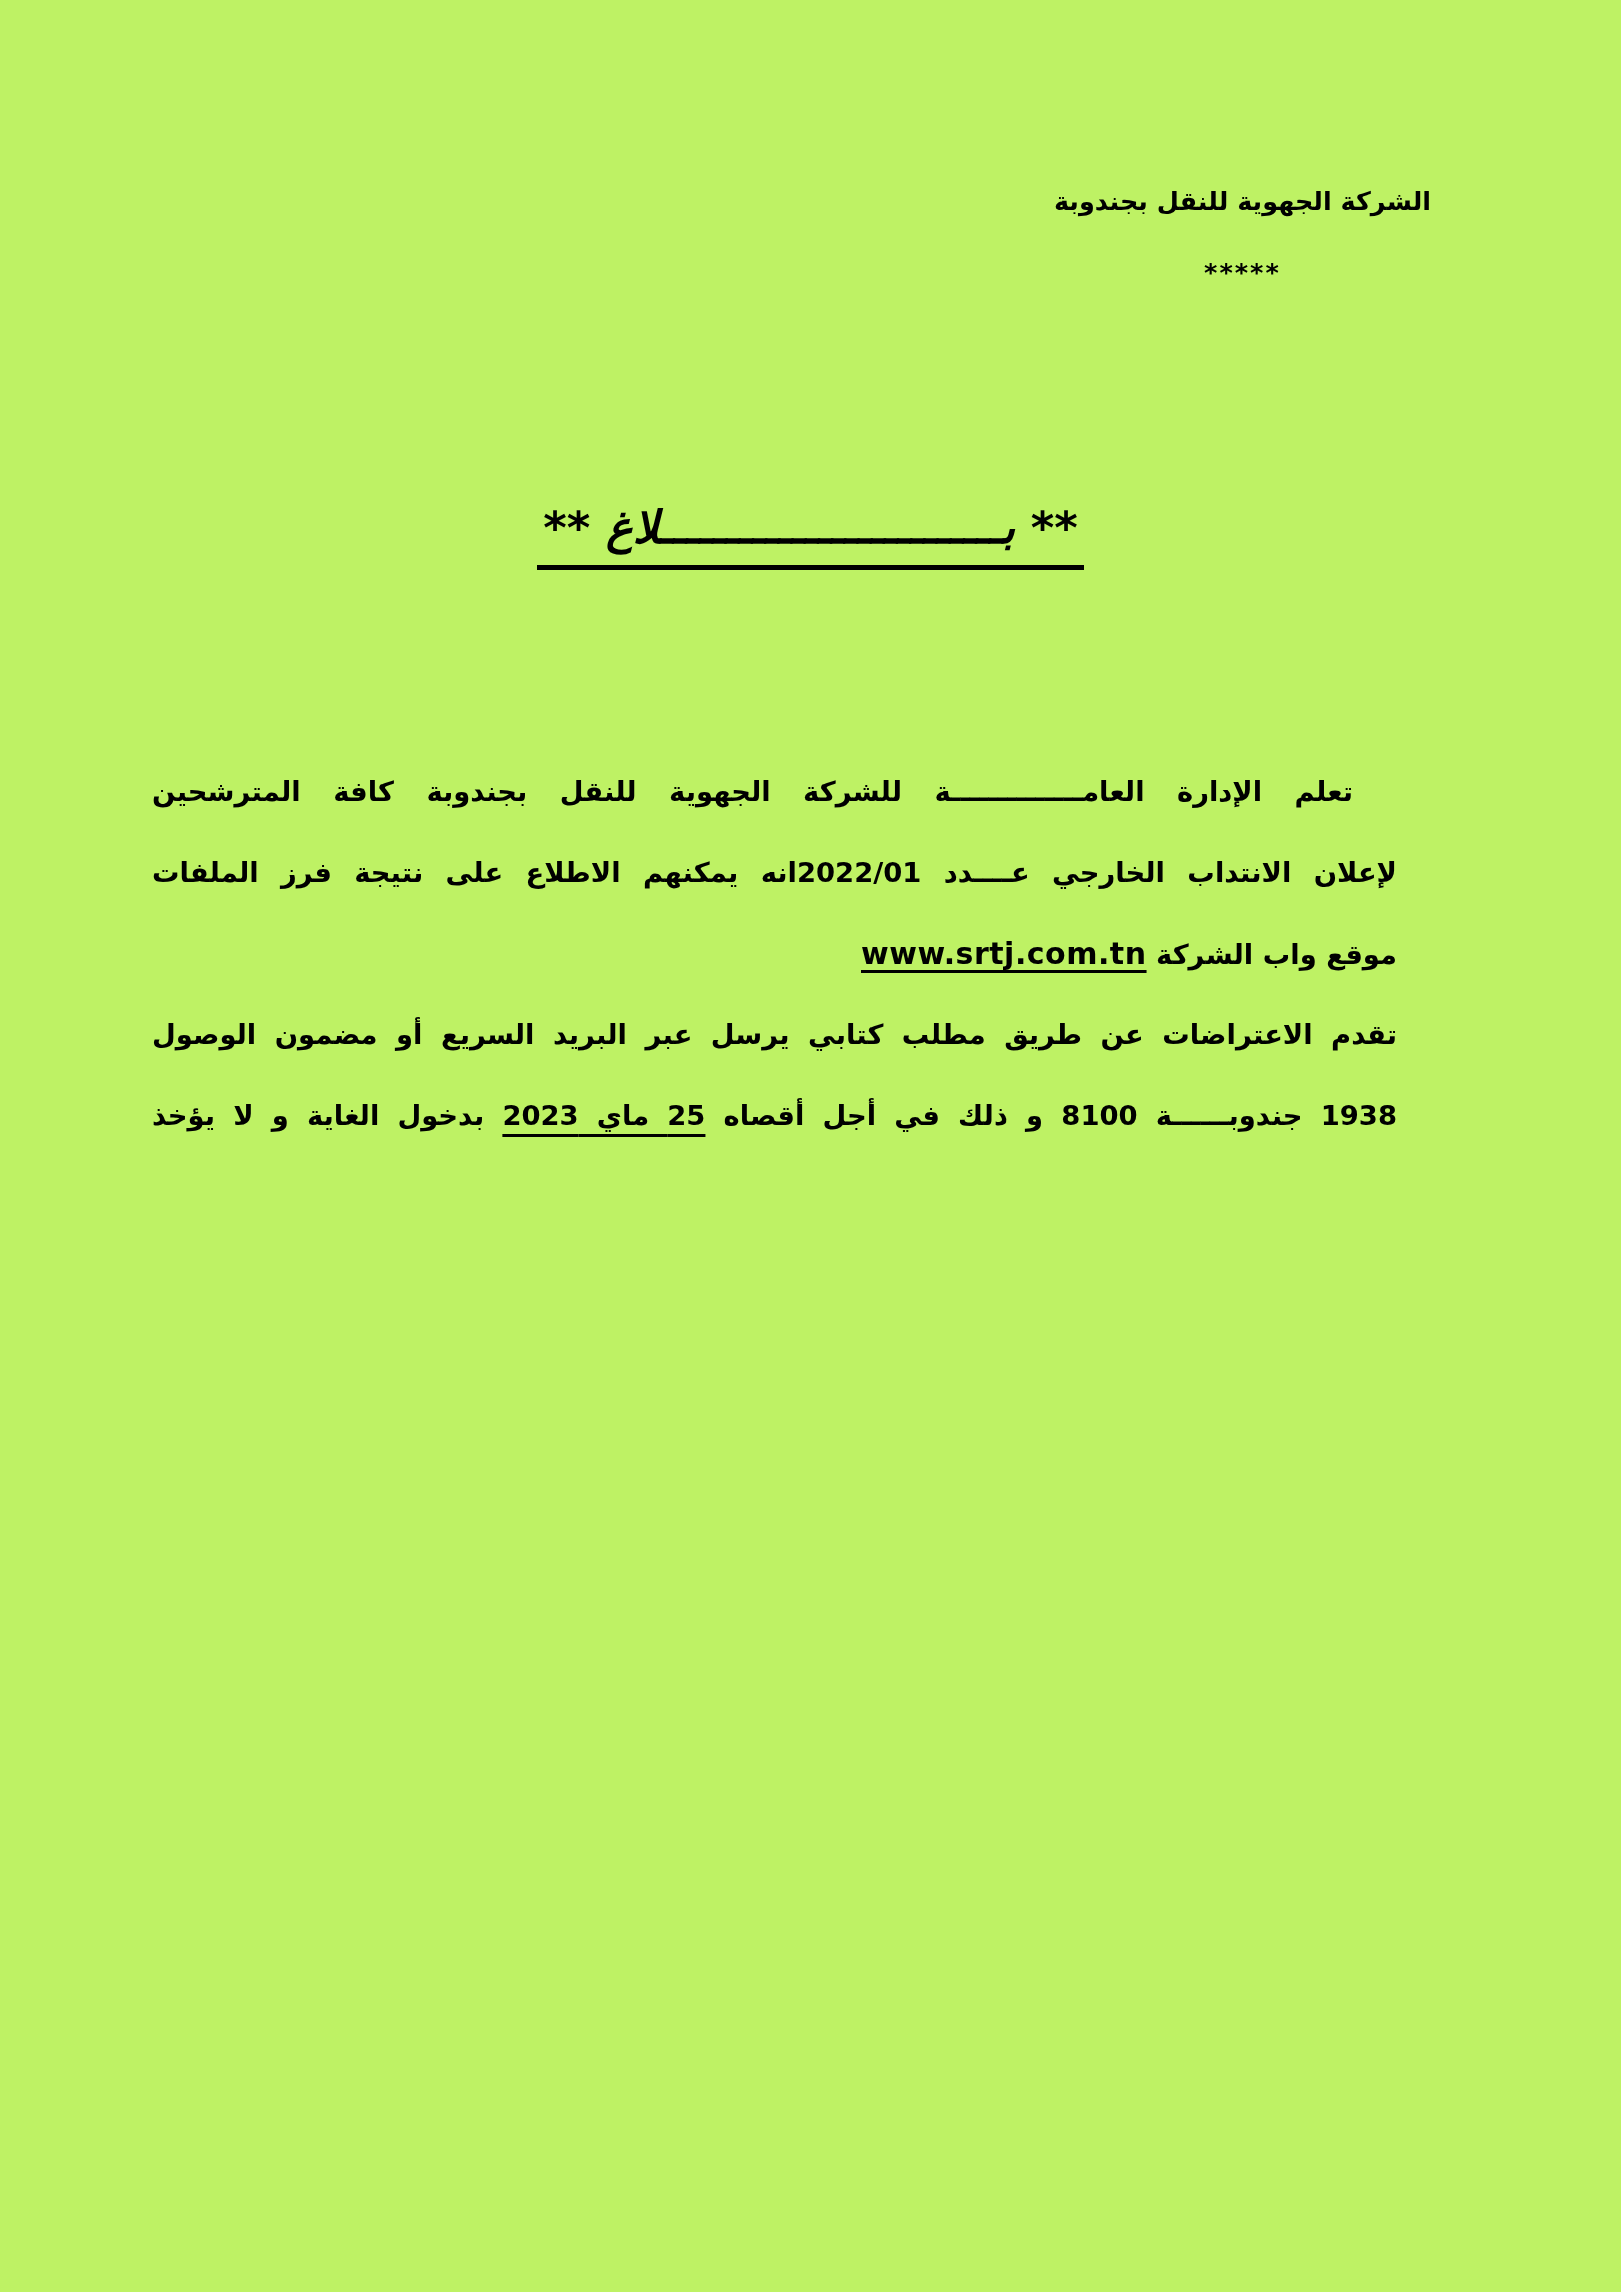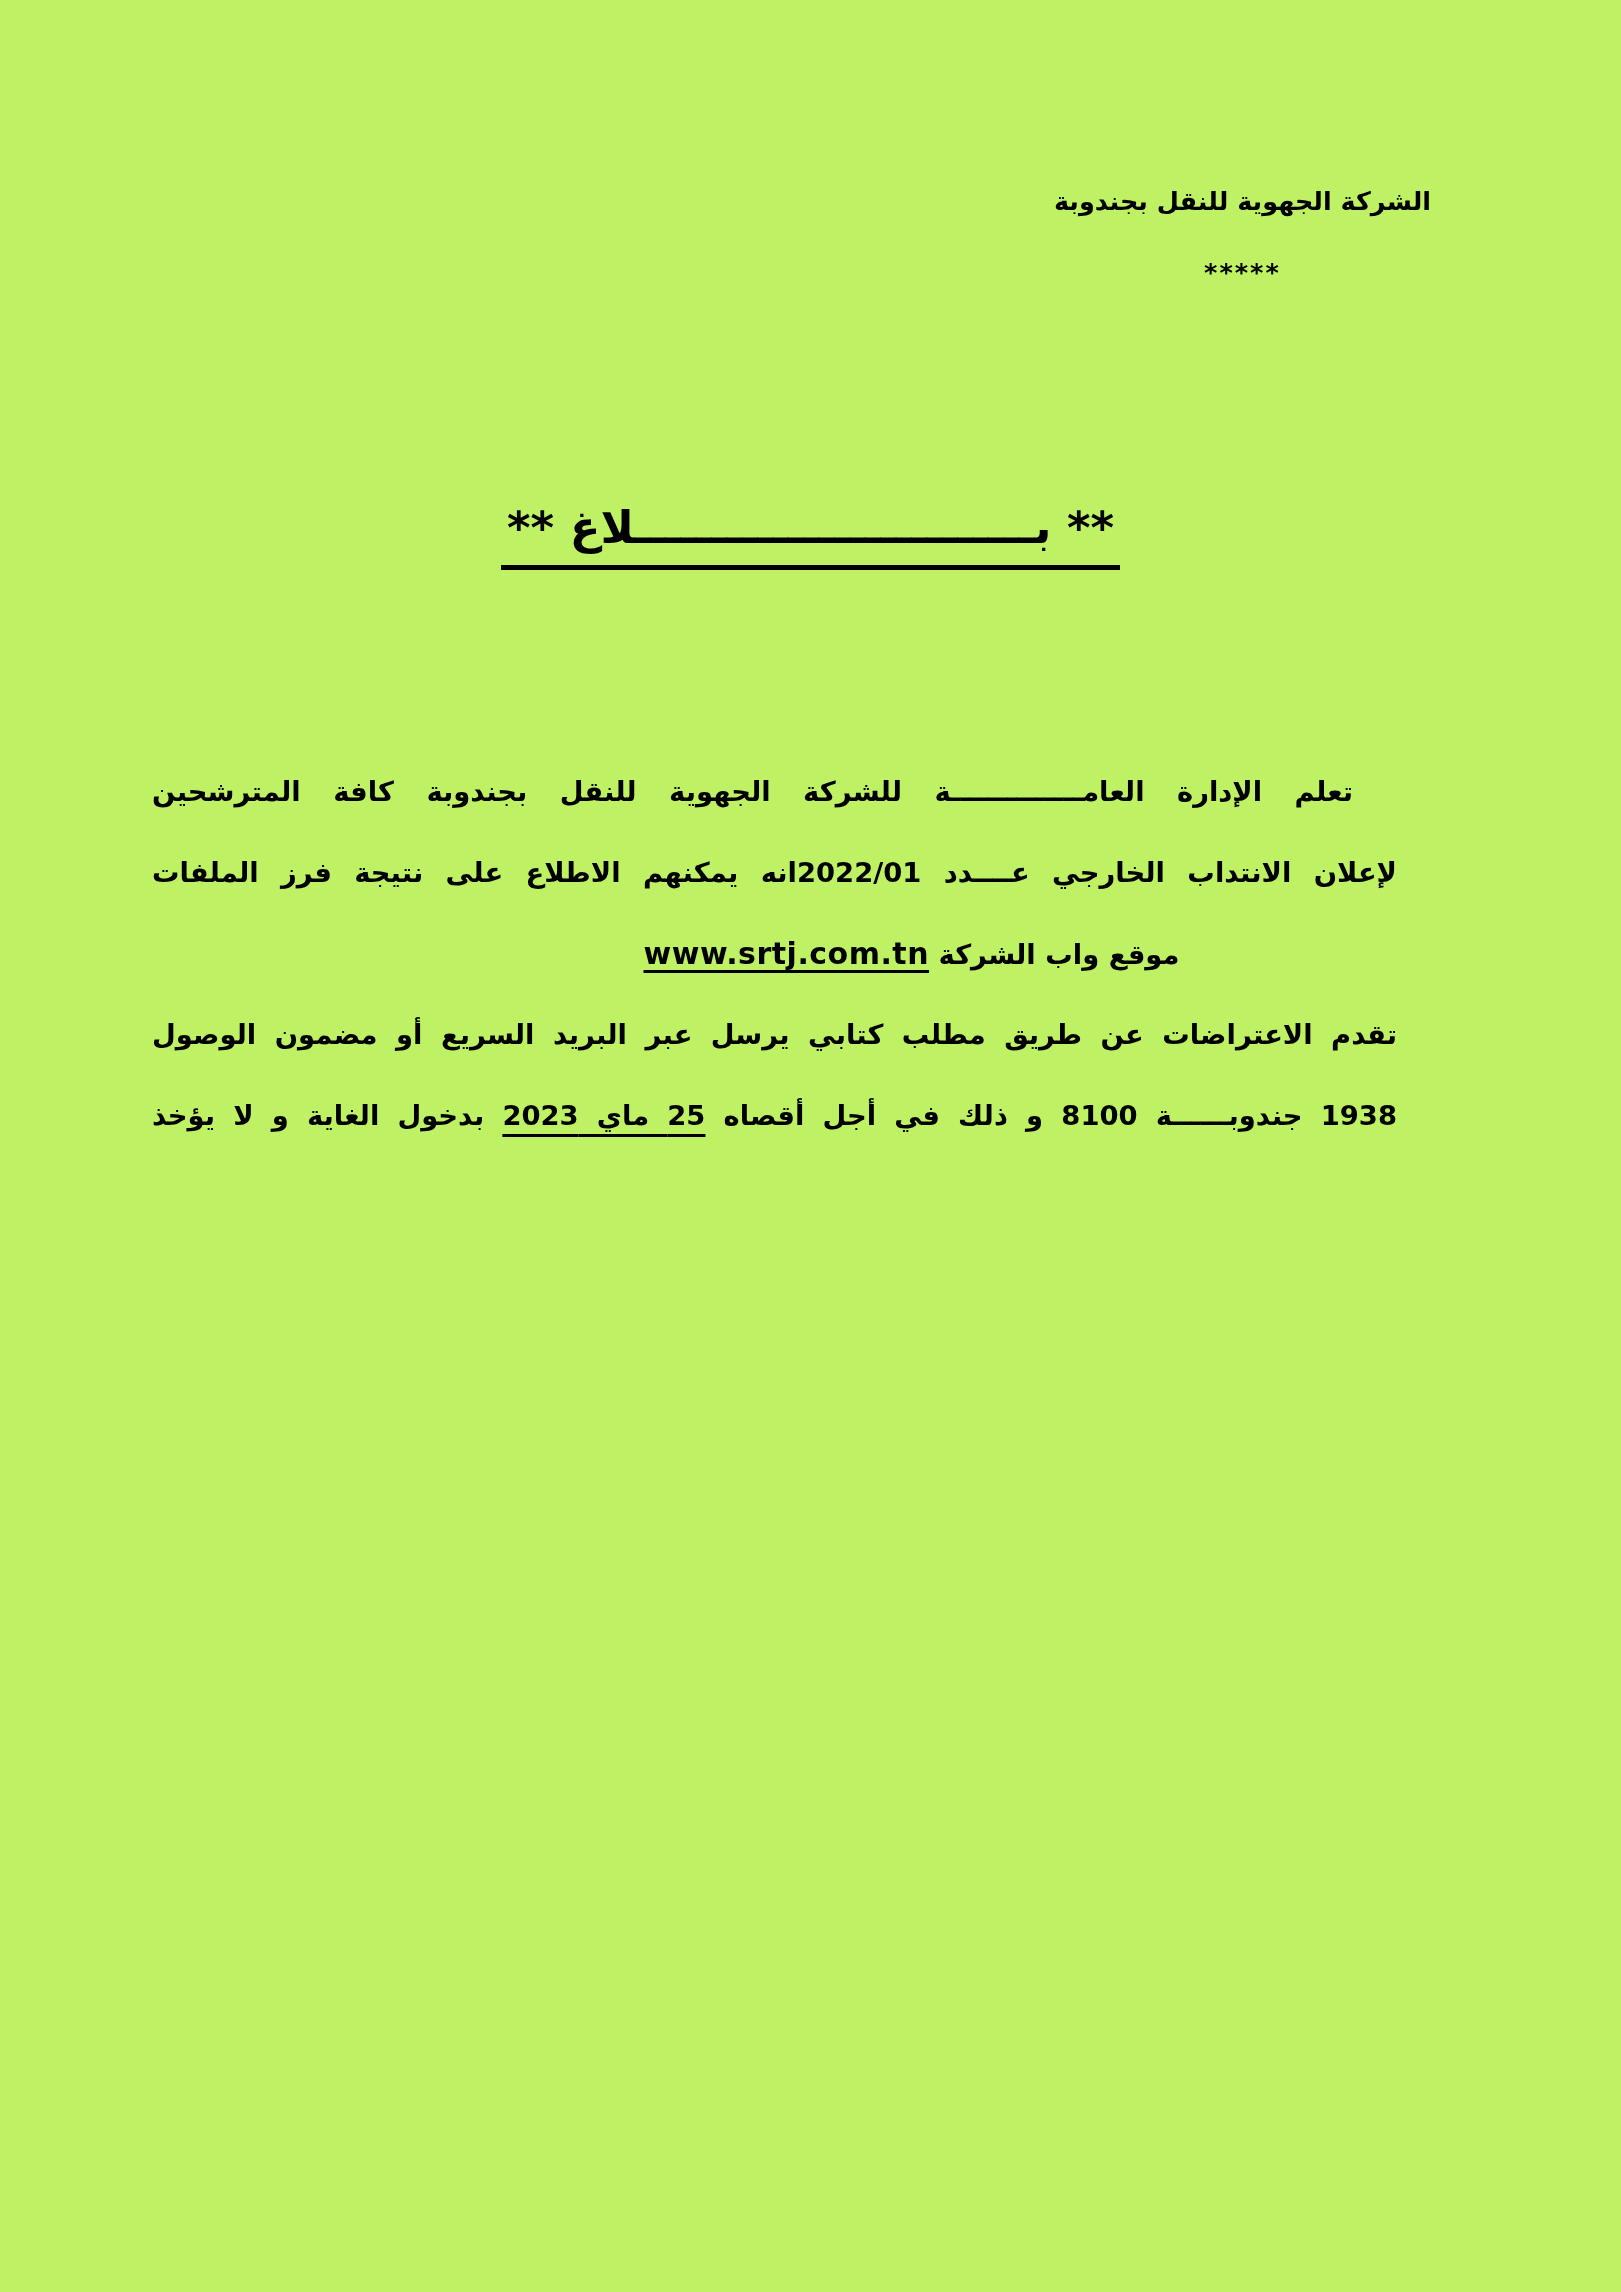--- a/index.html
+++ b/index.html
@@ -38,20 +38,21 @@
   }
   
   .title-wrap {
     position: absolute;
     top: 498px;
     left: 0;
     width: 1621px;
     box-sizing: border-box;
     text-align: center;
     direction: rtl;
+    font-style: italic;
   }
   .title {
     display: inline-block;
     font-size: 45px;
     line-height: 59px;
     border-bottom: 5.9px solid #000;
     padding: 0 5.9px 7.8px 5.9px;
     white-space: nowrap;
   }
   
@@ -67,21 +68,21 @@
     height: 81px;
     line-height: 81px;
     white-space: nowrap;
   }
   .line.justify {
     text-align: justify;
     text-align-last: justify;
     white-space: normal;
   }
   .line.center {
-    text-align: center;
+    text-align: right;
     padding-left: 274px;
   }
   .line.start {
     text-align: right;
   }
   .line.indent {
     padding-right: 44px;
   }
   .u {
     text-decoration: underline;

